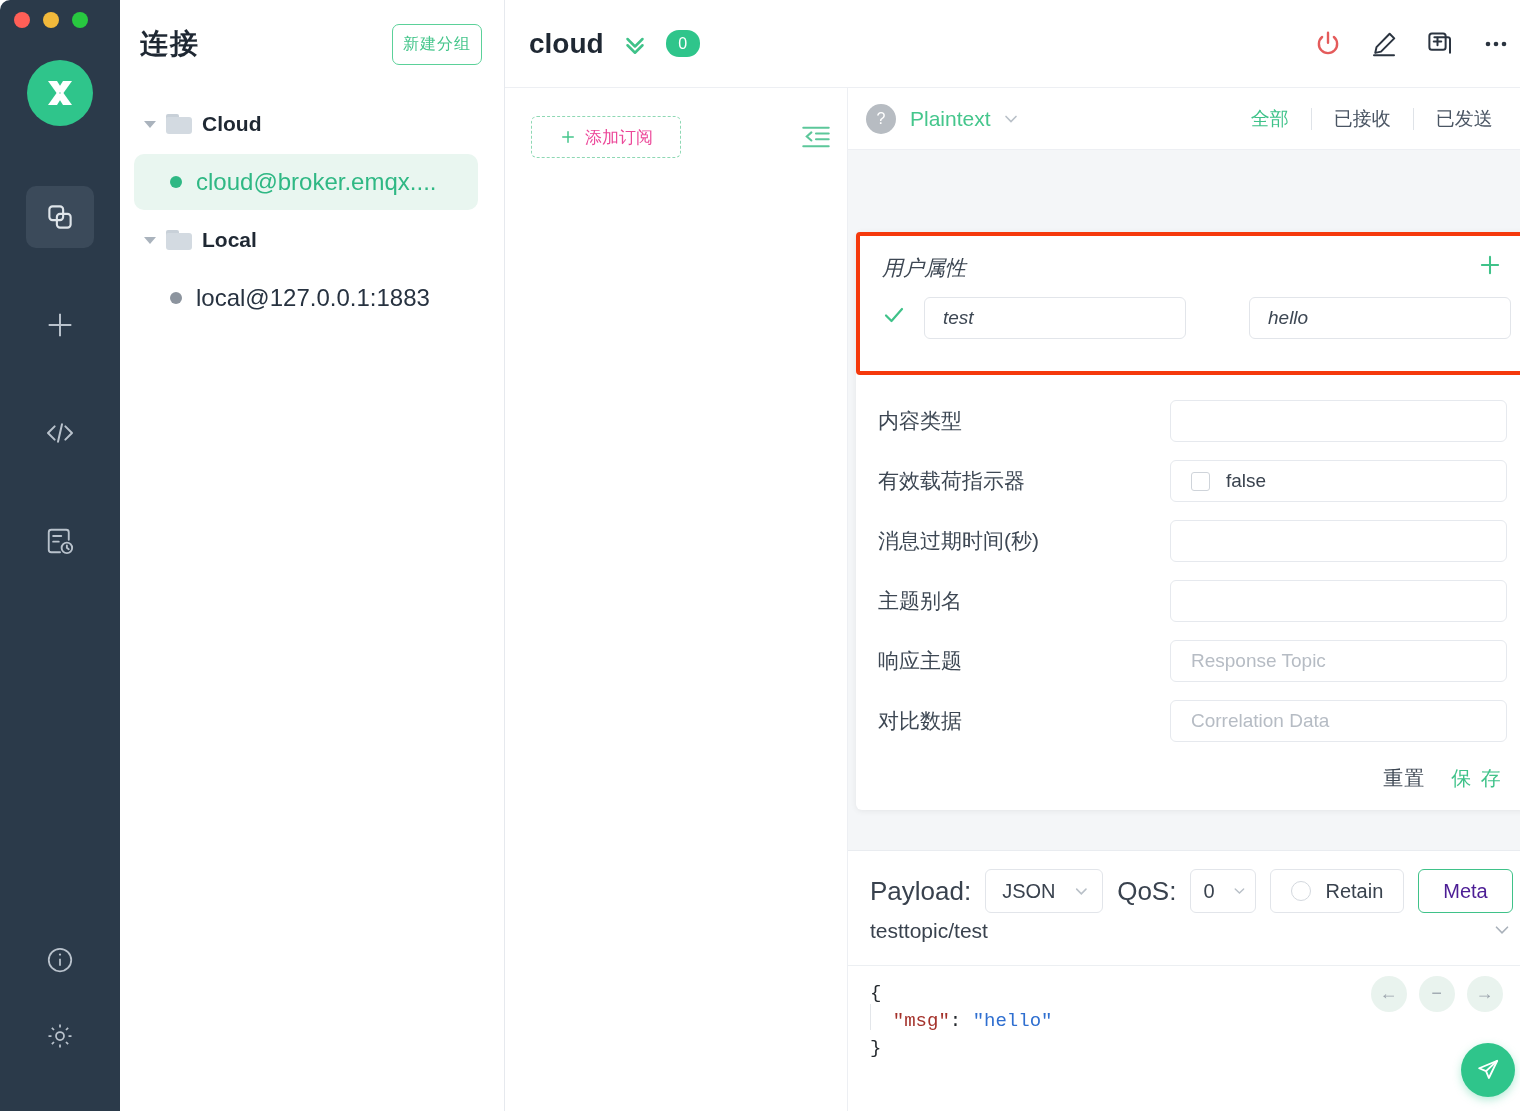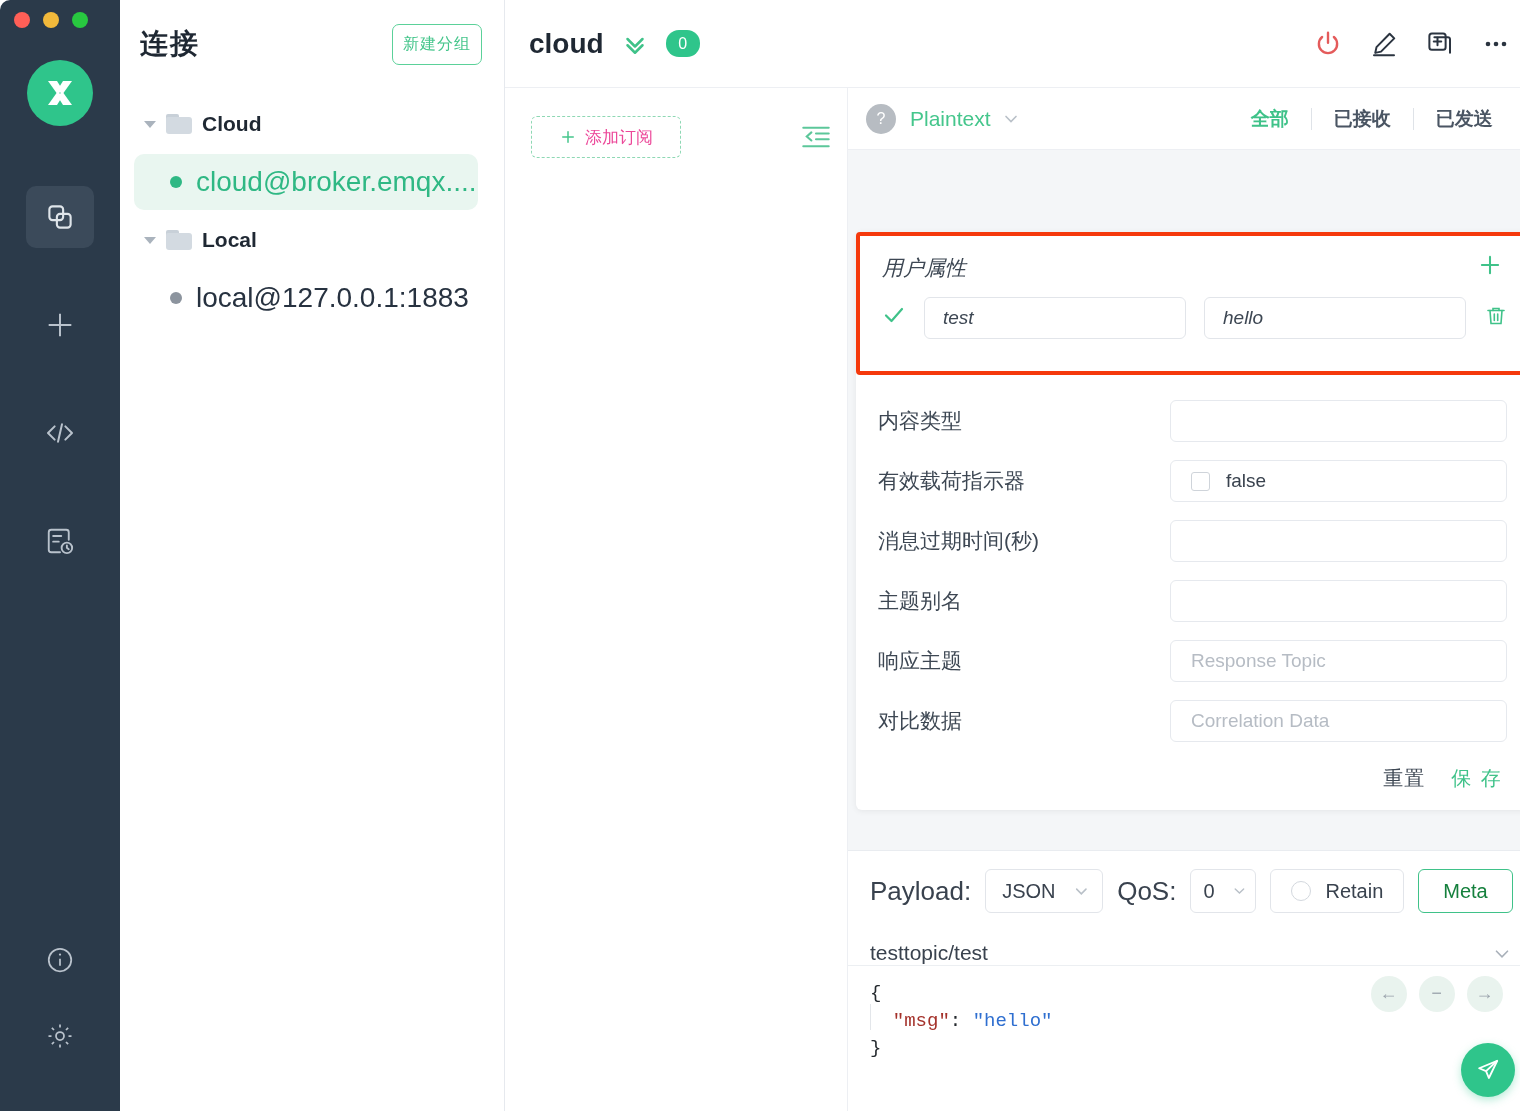--- a/index.html
+++ b/index.html
@@ -84,21 +84,21 @@
   .folder { width: 26px; height: 20px; position: relative; }
   .folder .fbody { position: absolute; left: 0; top: 3px; width: 26px; height: 17px;
     background: #d3dae1; border-radius: 2px 3px 3px 3px; }
   .folder .ftab { position: absolute; left: 0; top: 0px; width: 13px; height: 5px;
     background: #c8d0d8; border-radius: 2px 2px 0 0; }
   .group-label { font-size: 21px; font-weight: bold; color: #1f2833; }
 
   .conn-item {
     display: flex; align-items: center; gap: 14px;
     height: 56px; margin: 8px 26px 8px 14px; padding-left: 36px;
-    border-radius: 10px; font-size: 28px; color: #273240;
+    border-radius: 10px; font-size: 24px; color: #273240;
   }
   .conn-item.active { background: #e9f6f0; color: #2fb884; }
   .cdot { width: 12px; height: 12px; border-radius: 50%; background: #8c949e; }
   .conn-item.active .cdot { background: #2fb884; }
 
   
   .main {
     flex: 1 1 auto; height: 1111px; display: flex; flex-direction: column;
     position: relative; background: #fff;
   }
@@ -137,21 +137,21 @@
   .msg-toolbar {
     height: 62px; display: flex; align-items: center; justify-content: space-between;
     padding: 0 22px 0 18px; border-bottom: 1px solid #edeff3;
   }
   .mt-left { display: flex; align-items: center; gap: 14px; }
   .qmark {
     width: 30px; height: 30px; border-radius: 50%; background: #b7bcc2;
     color: #fff; font-size: 16px; display: flex; align-items: center; justify-content: center;
   }
   .fmt-sel { display: flex; align-items: center; gap: 10px; color: #45c68c; font-size: 21px; cursor: pointer; }
-  .mt-right { display: flex; align-items: center; font-size: 19px; color: #4a5563; font-weight: bold; }
+  .mt-right { display: flex; align-items: center; font-size: 19px; color: #4a5563; }
   .mt-right .tab { padding: 0 22px; cursor: pointer; }
   .mt-right .tab.active { color: #3fc289; }
   .vsep { width: 1px; height: 22px; background: #dfe3e8; }
 
   .msg-scroll {
     flex: 1 1 auto; min-height: 0; background: #f4f6f8; position: relative;
     overflow: hidden; padding: 0;
   }
 
   
@@ -171,21 +171,21 @@
   .up-title { font-size: 21px; color: #3d4753; }
   .plus-btn { color: #3fc289; font-size: 30px; line-height: 1; cursor: pointer; }
   .up-row { display: flex; align-items: center; gap: 18px; margin-bottom: 12px; }
   .check { color: #3fc289; font-size: 25px; width: 24px; text-align: center; }
   .up-input {
     height: 42px; border: 1px solid #e2e5ea; border-radius: 6px;
     display: flex; align-items: center; padding: 0 18px;
     font-size: 19px; color: #3d4753; background: #fff;
   }
   .up-input.k { flex: 0 0 262px; }
-  .up-input.v { flex: 0 0 262px; }
+  .up-input.v { flex: 0 0 262px; margin-left: 45px; }
   .trash { color: #3fc289; cursor: pointer; }
 
   .form-rows { padding: 16px 22px 0 22px; }
   .frow { display: flex; align-items: center; height: 60px; }
   .flabel { flex: 0 0 292px; font-size: 21px; color: #3d4753; }
   .finput {
     flex: 1 1 auto; height: 42px; border: 1px solid #e6e9ee; border-radius: 6px;
     background: #fff; display: flex; align-items: center; padding: 0 20px;
     font-size: 19px; color: #39424e;
   }
@@ -208,26 +208,26 @@
     display: flex; align-items: center; justify-content: space-between;
     padding: 0 12px 0 16px; font-size: 20px; color: #39424e; gap: 16px; cursor: pointer;
   }
   .retain-box {
     border: 1px solid #e2e5ea; border-radius: 6px; height: 44px;
     display: flex; align-items: center; padding: 0 20px; gap: 14px;
     font-size: 20px; color: #39424e; cursor: pointer;
   }
   .radio { width: 20px; height: 20px; border-radius: 50%; border: 1px solid #d3d8de; }
   .meta-btn {
-    border: 1px solid #3fc289; color: #15803d; border-radius: 6px;
+    border: 1px solid #3fc289; color: #4c1d95; border-radius: 6px;
     height: 44px; display: flex; align-items: center; padding: 0 24px;
     font-size: 20px; cursor: pointer; background: #fff;
   }
   .topic-row {
-    display: flex; align-items: flex-end; justify-content: space-between;
+    display: flex; align-items: flex-start; justify-content: space-between;
     height: 46px; font-size: 21px; color: #39424e;
   }
   .payload-editor {
     border-top: 1px solid #eceff2; height: 146px; position: relative;
     background: #fff; padding: 14px 0 0 22px;
     font-family: "Liberation Mono", monospace; font-size: 19px; line-height: 1.45;
   }
   .code-line { color: #24292e; white-space: pre; }
   .tok-key { color: #a4312a; }
   .tok-str { color: #2f6fd0; }

